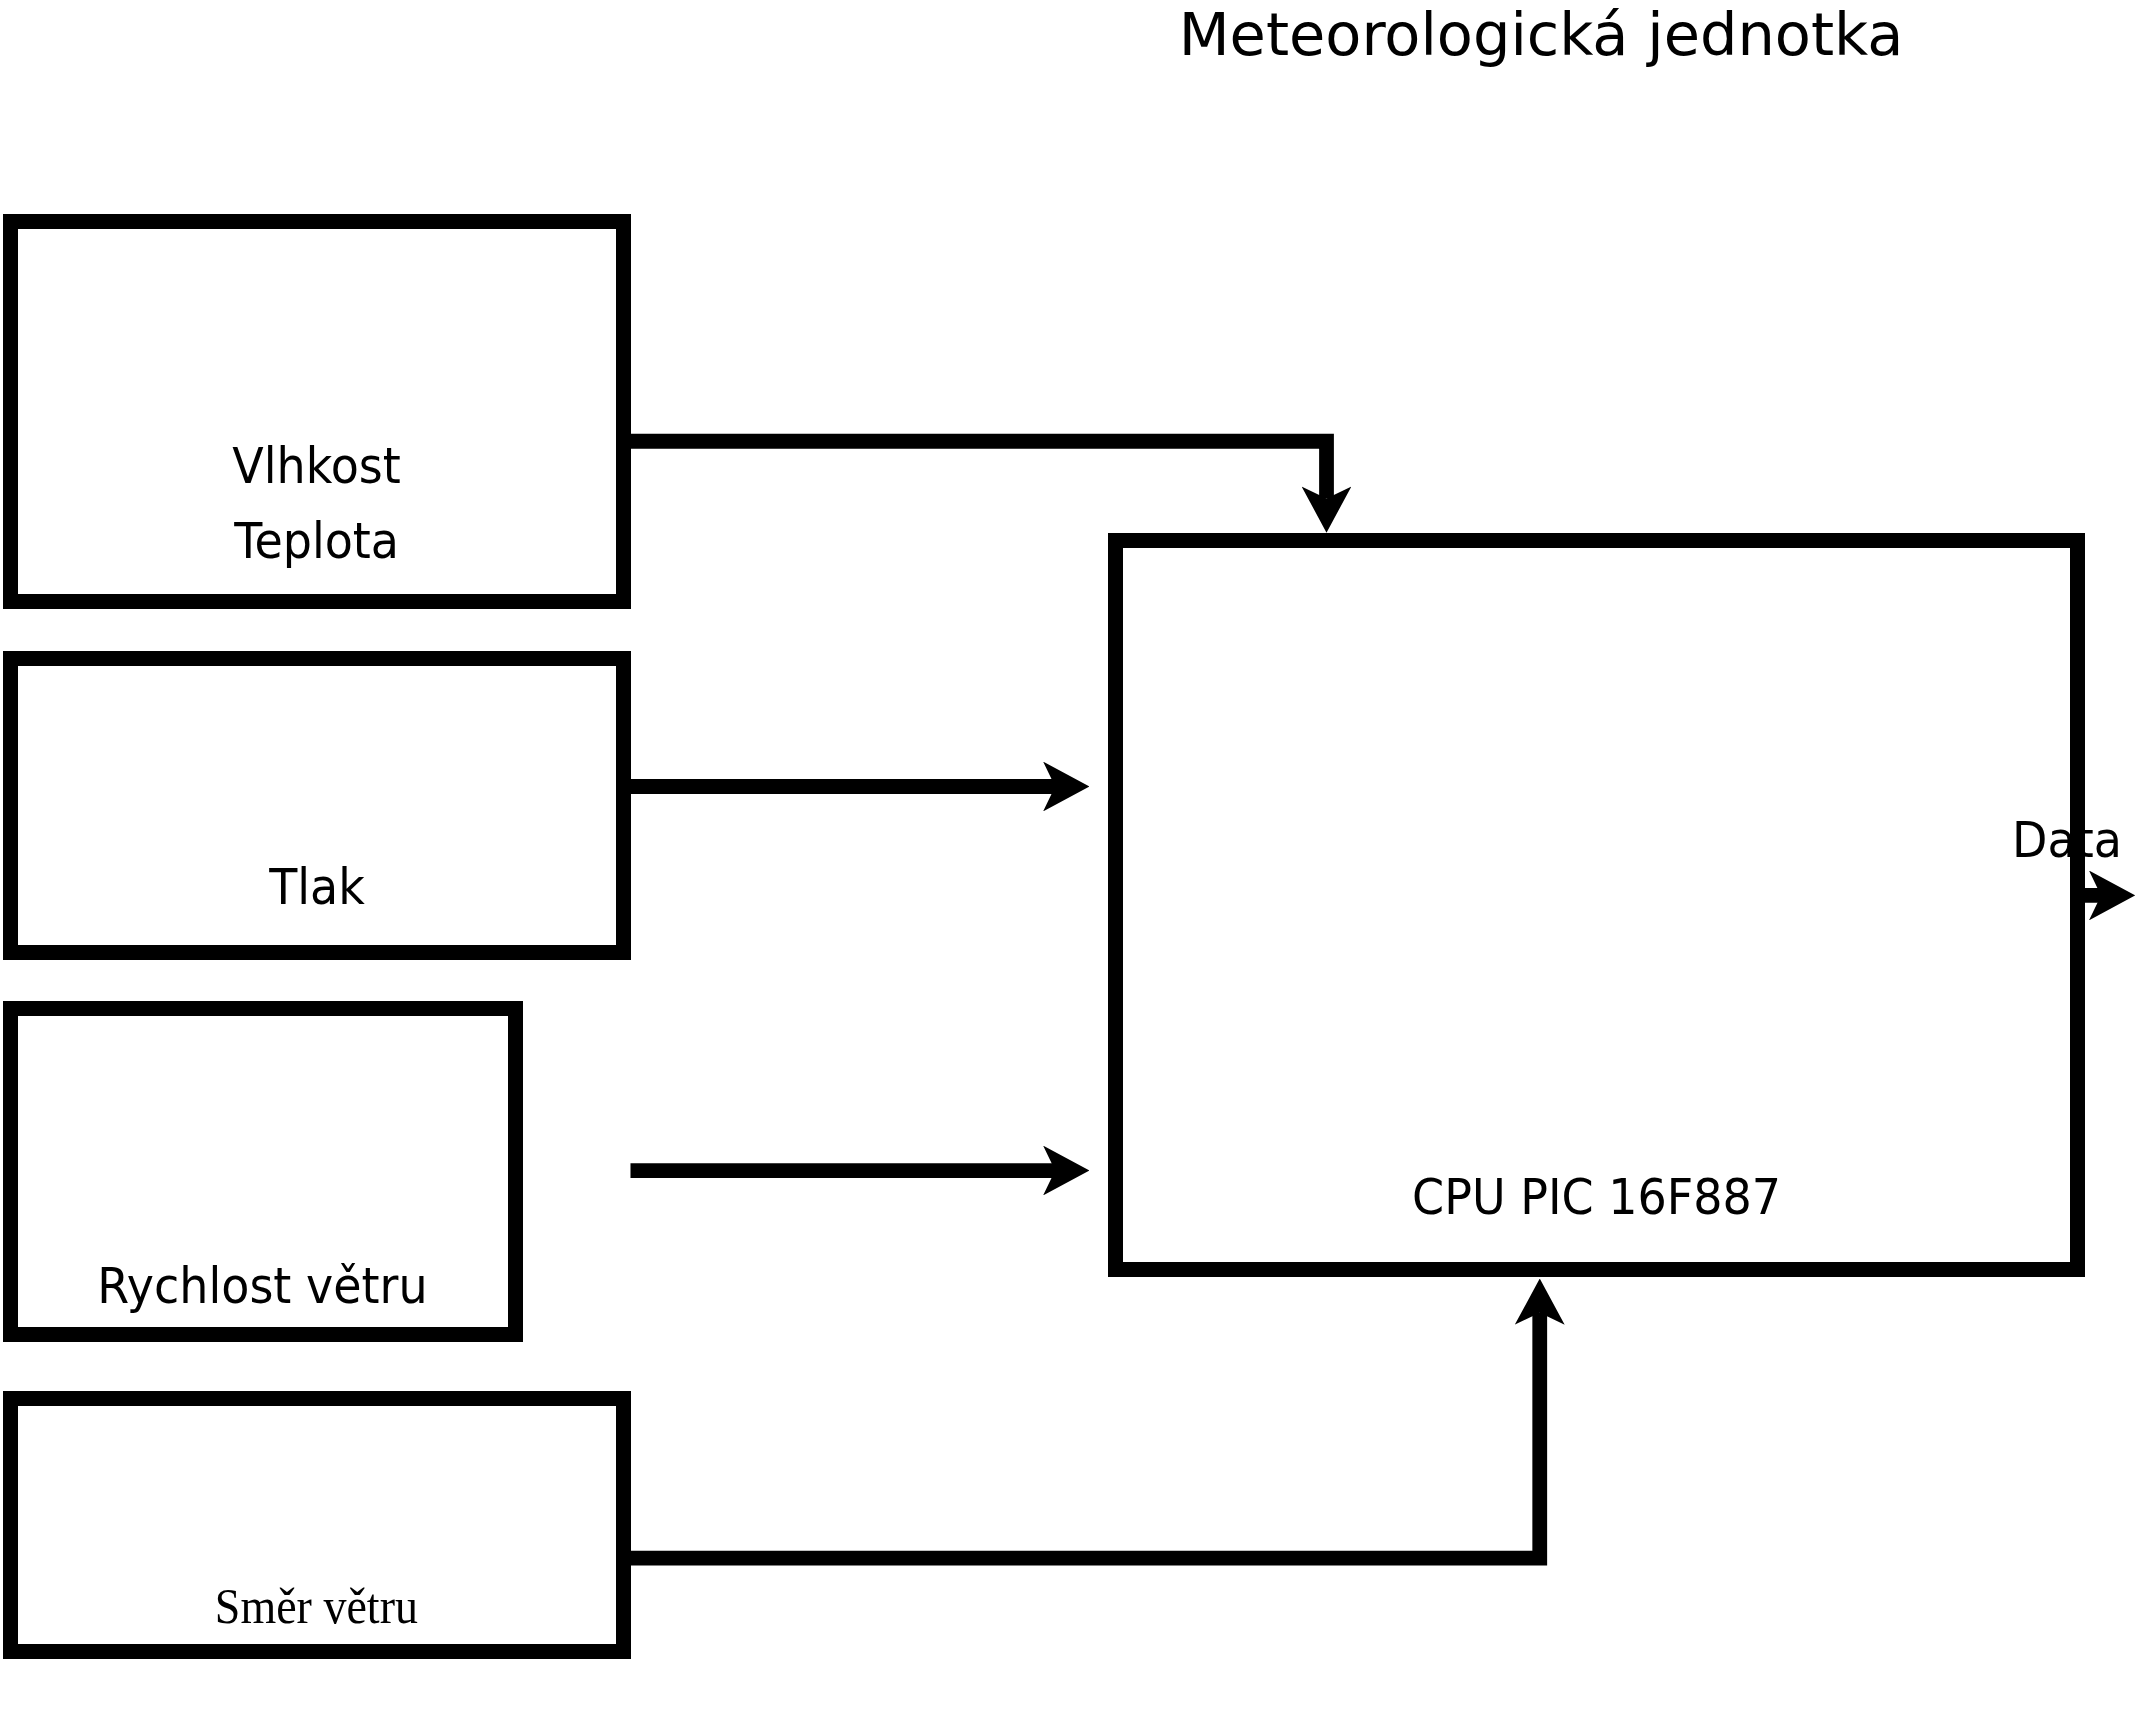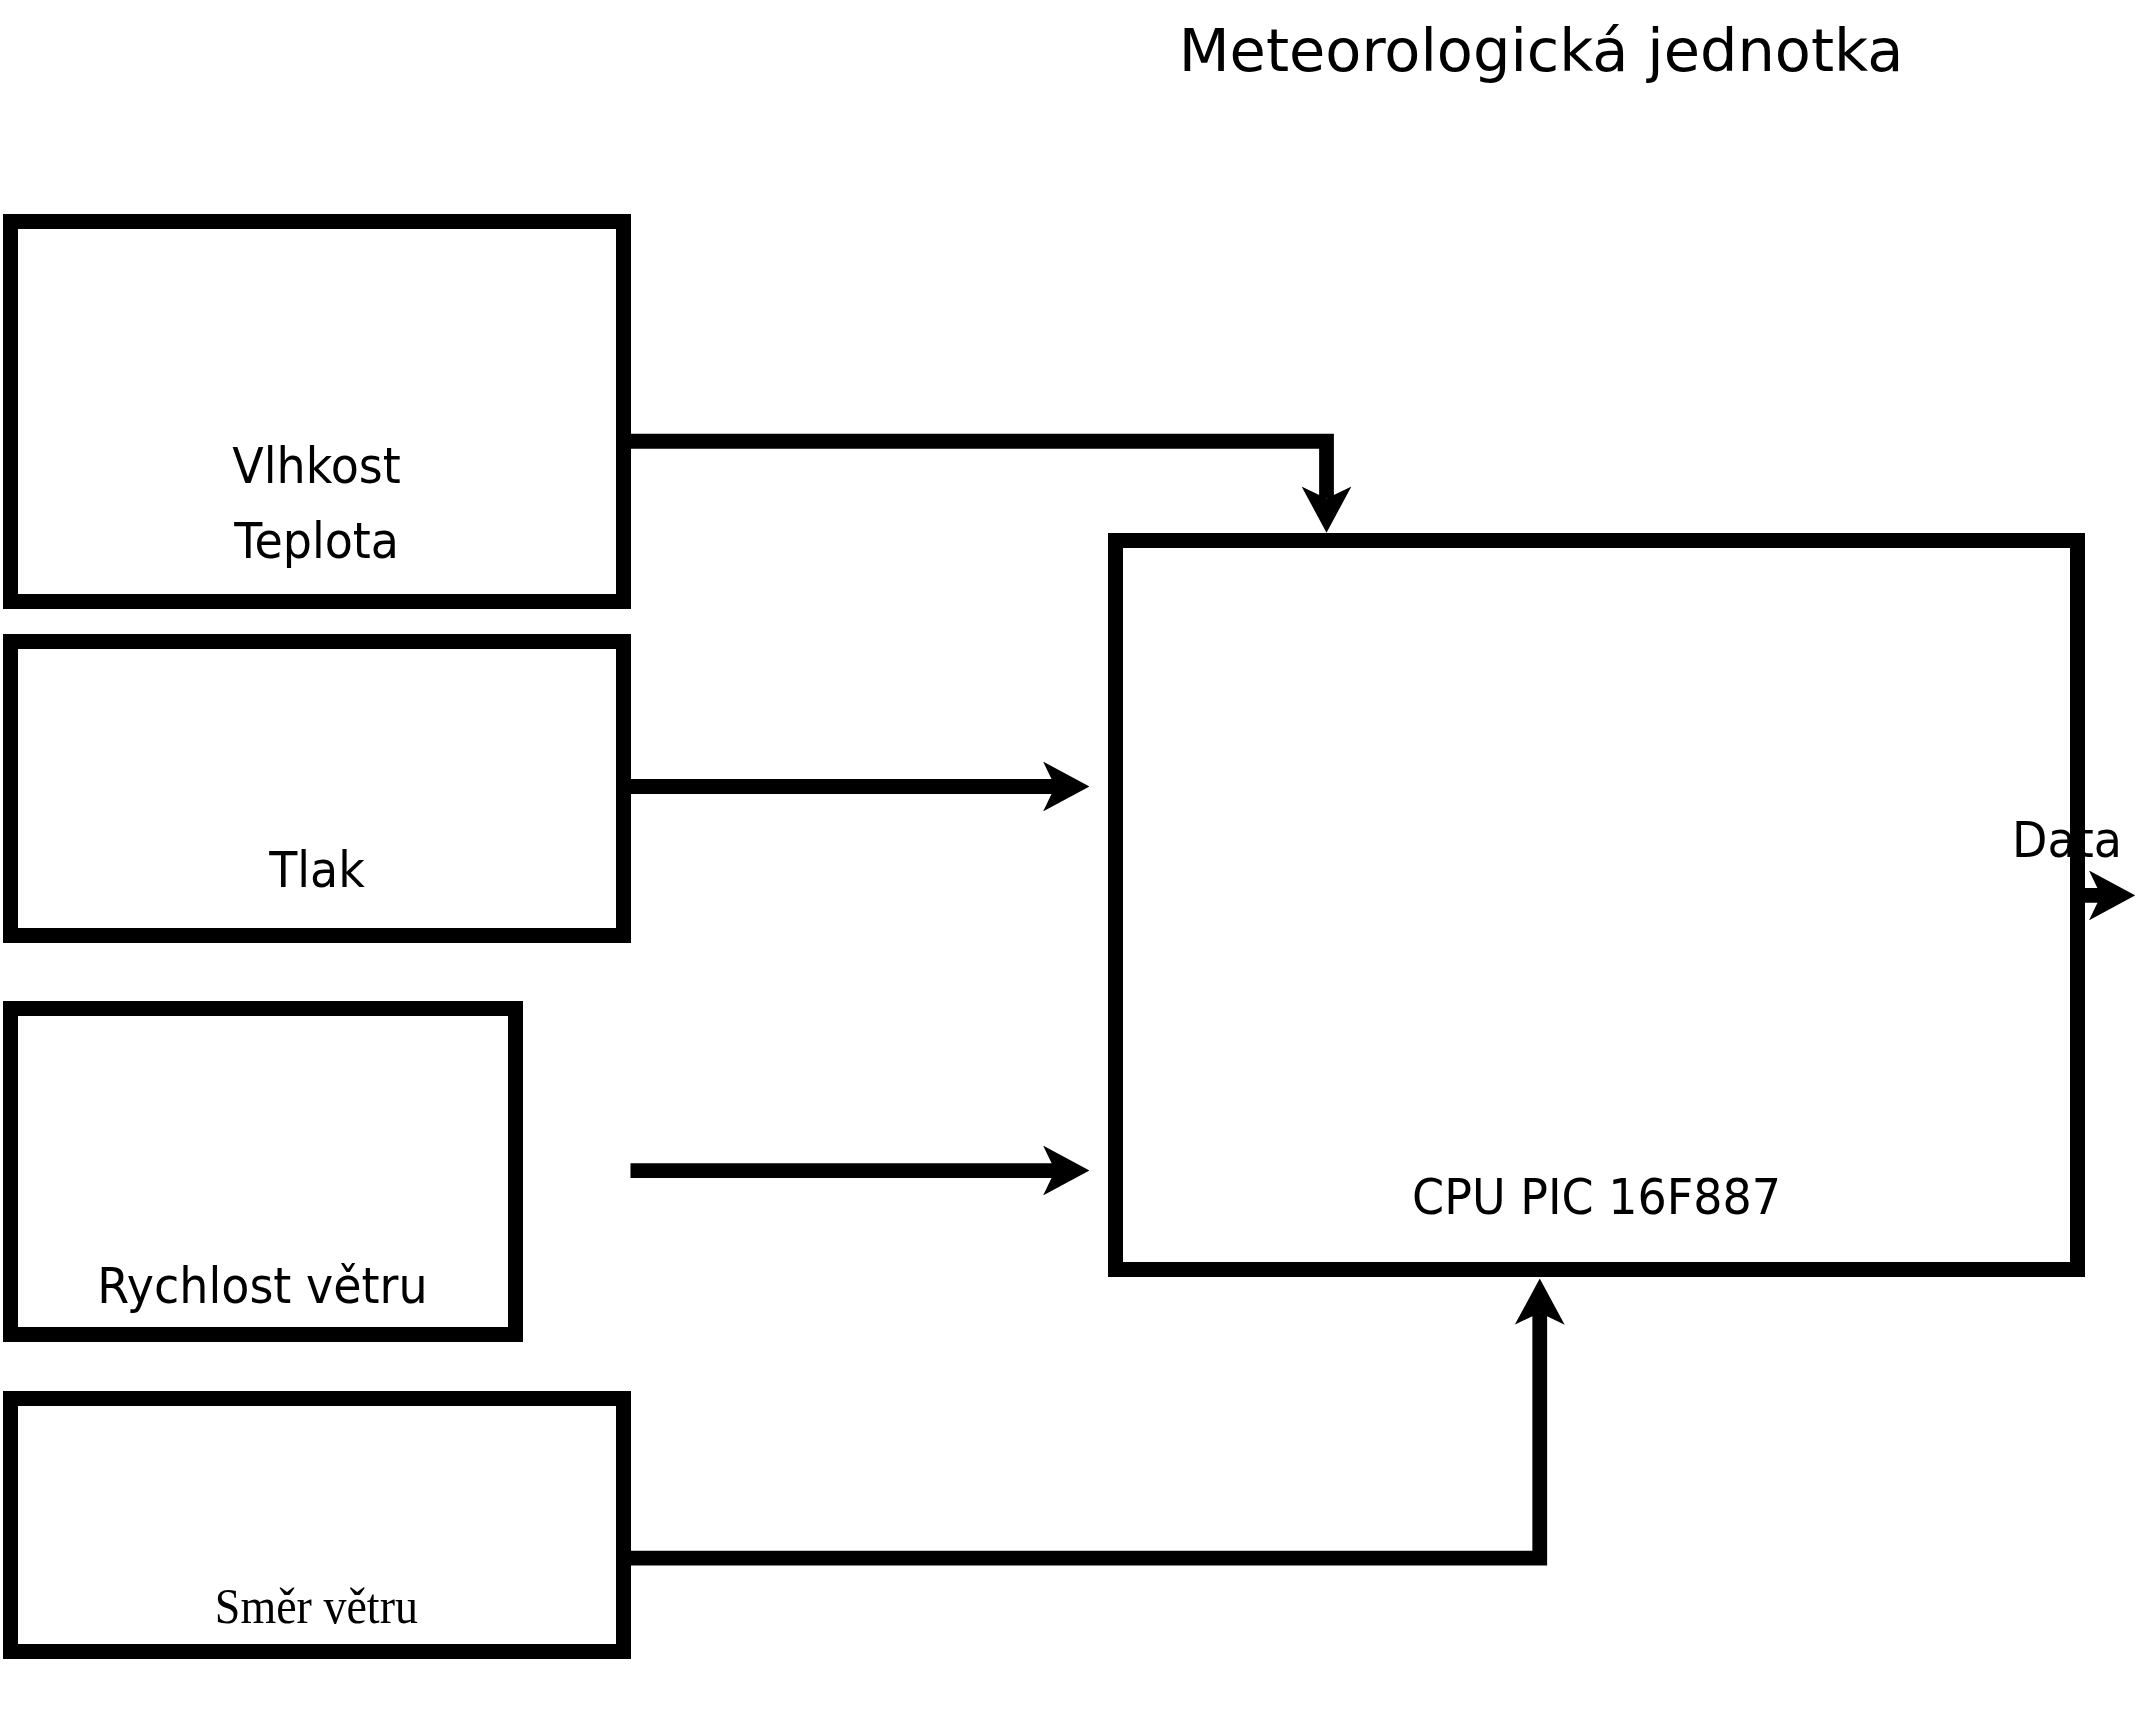--- a/index.html
+++ b/index.html
@@ -13,21 +13,21 @@
     color: #000000;
   }
   #connector-layer {
     position: absolute;
     left: 0; top: 0;
     width: 2149px;
     height: 1729px;
   }
   .diagram-title {
     position: absolute;
-    top: 16px;
+    top: 0;
     left: 1541px;
     transform: translateX(-50%);
     font-size: 59px;
     line-height: 1.17;
     white-space: nowrap;
   }
   .box {
     position: absolute;
     box-sizing: border-box;
     border: 15.7px solid #000000;
@@ -74,21 +74,21 @@
 
   <div class="diagram-title">Meteorologická jednotka</div>
 
   <div id="box-group">
       <div class="box" style="left: 2.8px; top: 214px; width: 628px; height: 395px; border-color: rgb(0, 0, 0);">
         <div class="box-label" style="transform: translateY(-14.8px) scaleX(0.92);">
           <span>Vlhkost</span>
           <span>Teplota</span>
         </div>
       </div>
-      <div class="box" style="left: 2.8px; top: 634px; width: 628px; height: 309px; border-color: rgb(0, 0, 0);">
+      <div class="box" style="left: 2.8px; top: 651px; width: 628px; height: 309px; border-color: rgb(0, 0, 0);">
         <div class="box-label" style="transform: translateY(-20px) scaleX(0.92);">
           <span>Tlak</span>
         </div>
       </div>
       <div class="box" style="left: 2.8px; top: 1001px; width: 520px; height: 341px; border-color: rgb(0, 0, 0);">
         <div class="box-label" style="transform: translateY(-2.8px) scaleX(0.92);">
           <span>Rychlost větru</span>
         </div>
       </div>
       <div class="box" style="left: 2.8px; top: 1391px; width: 628px; height: 268px; border-color: rgb(0, 0, 0); font-family: Liberation Serif, serif;">

